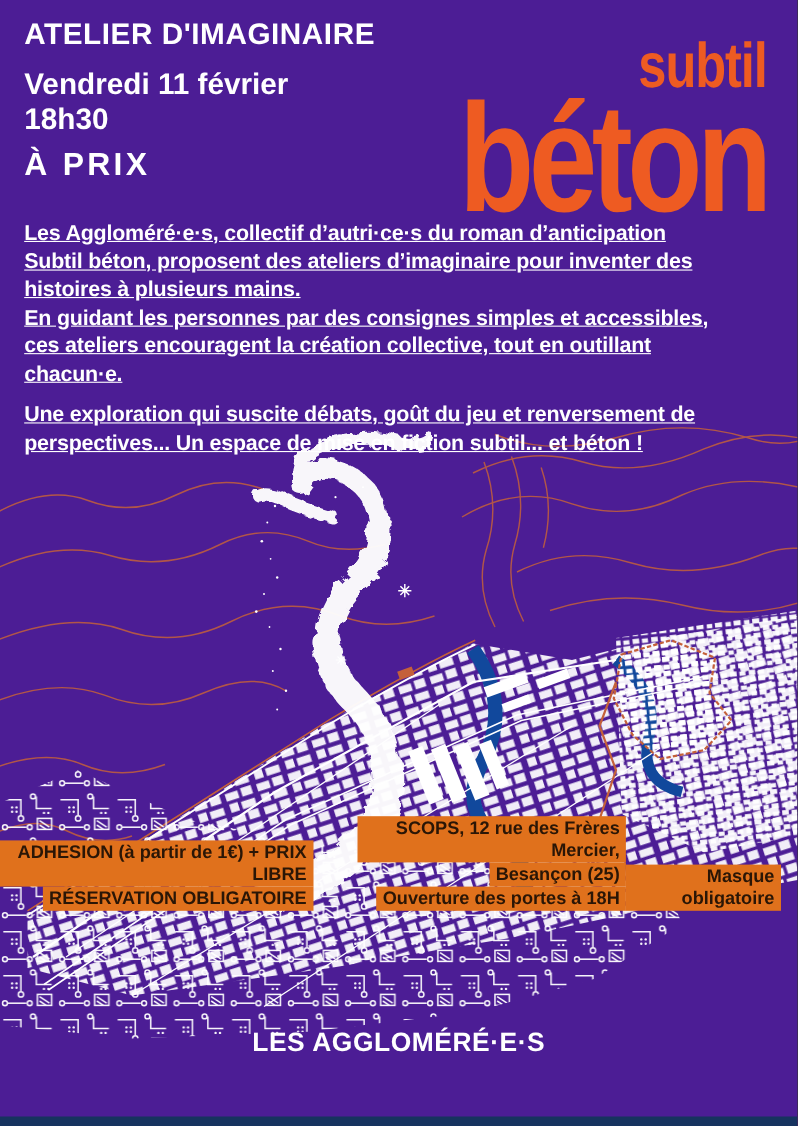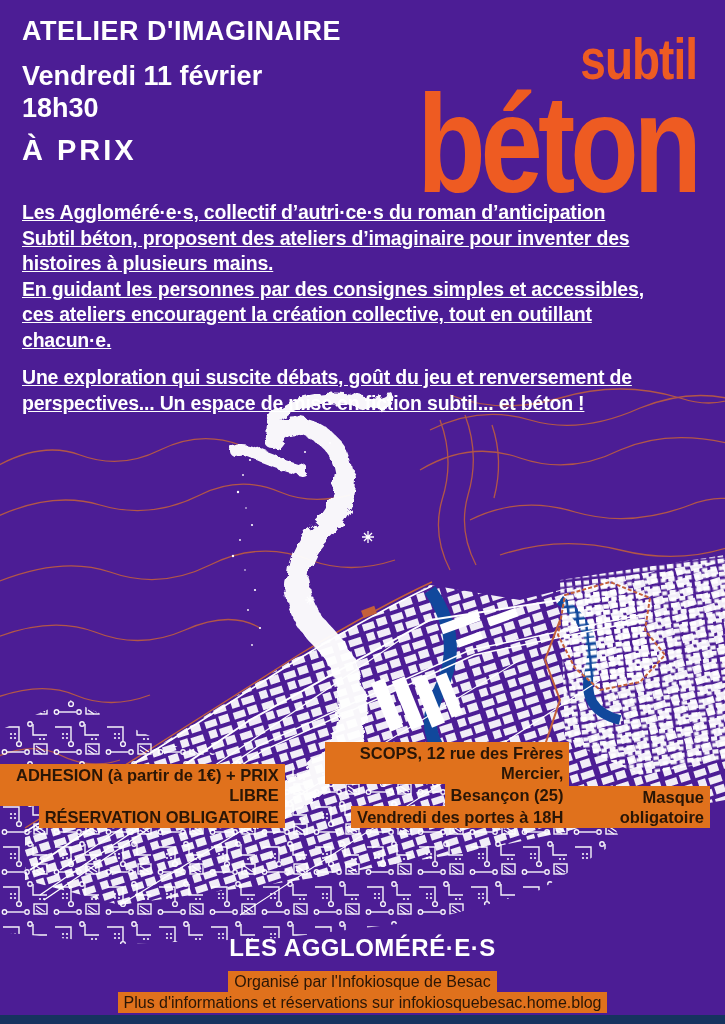--- a/index.html
+++ b/index.html
@@ -200,27 +200,23 @@
   </div>
 
   <div class="layer infoblocks">
     <div class="blk">
       <span class="hl">ADHESION (à partir de 1€) + PRIX LIBRE</span>
       <span class="hl">RÉSERVATION OBLIGATOIRE</span>
     </div>
     <div class="blk gap1">
       <span class="hl">SCOPS, 12 rue des Frères Mercier,</span>
       <span class="hl">Besançon (25)</span>
-      <span class="hl">Vendredi des portes à 18H</span>
+      <span class="hl">Ouverture des portes à 18H</span>
     </div>
     <div class="blk gap2">
       <span class="hl">Masque obligatoire</span>
     </div>
   </div>
 
   <div class="layer collective">LES AGGLOMÉRÉ·E·S</div>
-  <div class="layer organizer">
-    <div><span class="hl2">Organisé par l'Infokiosque de Besac</span></div>
-    <div><span class="hl2">Plus d'informations et réservations sur infokiosquebesac.home.blog</span></div>
-  </div>
 
   <div class="bottomstrip"></div>
 </div>
 
 </body></html>

